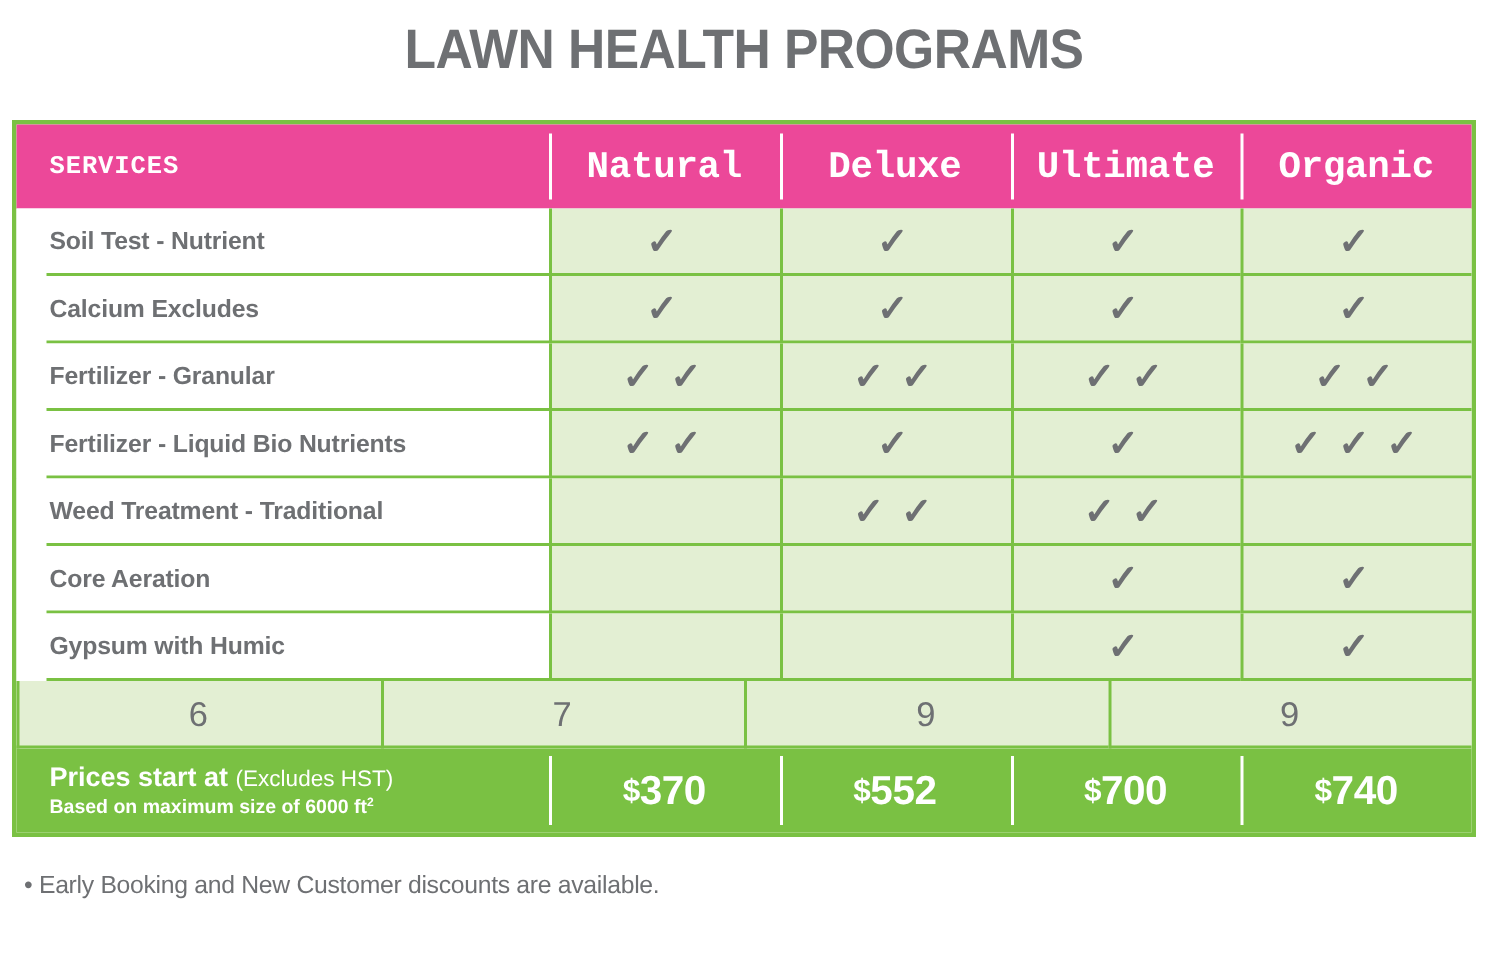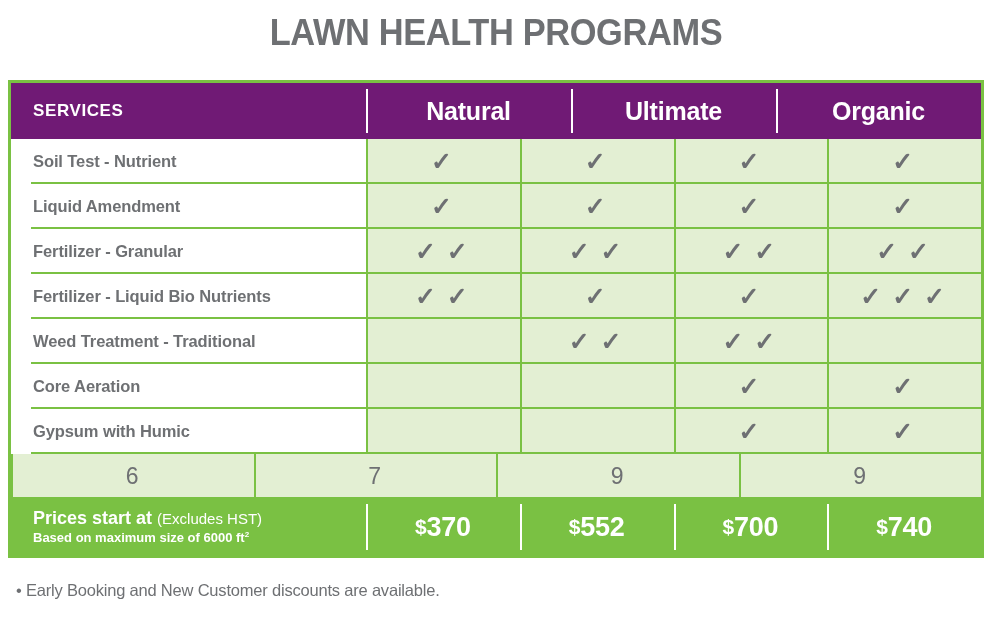--- a/index.html
+++ b/index.html
@@ -70,21 +70,22 @@
     box-sizing: border-box;
     display: flex;
     align-items: center;
     justify-content: center;
     position: relative;
   }
 
   
   .row-head {
     height: 56px;
-    background: #701a75;
+    background: #ec4899;
+    font-family: Liberation Mono, monospace;
   }
   .row-head .cell-service {
     color: #ffffff;
     font-size: 17px;
     font-weight: bold;
     letter-spacing: 0.6px;
   }
   .row-head .cell-plan {
     color: #ffffff;
     font-size: 25px;
@@ -240,20 +241,21 @@
 
 <div class="page">
 
   <div class="title">LAWN HEALTH PROGRAMS</div>
 
   <div class="table">
 
     <div class="row row-head">
       <div class="cell-service">SERVICES</div>
       <div class="cell-plan">Natural</div>
+      <div class="cell-plan">Deluxe</div>
       <div class="cell-plan">Ultimate</div>
       <div class="cell-plan">Organic</div>
     </div>
 
     <div class="row row-body">
       <div class="cell-service">Soil Test - Nutrient</div>
       <div class="cell-plan">
           <span class="checks">✓</span>
         </div>
       <div class="cell-plan">
@@ -261,21 +263,21 @@
         </div>
       <div class="cell-plan">
           <span class="checks">✓</span>
         </div>
       <div class="cell-plan">
           <span class="checks">✓</span>
         </div>
     </div>
 
     <div class="row row-body">
-      <div class="cell-service">Liquid Amendment</div>
+      <div class="cell-service">Calcium Excludes</div>
       <div class="cell-plan">
           <span class="checks">✓</span>
         </div>
       <div class="cell-plan">
           <span class="checks">✓</span>
         </div>
       <div class="cell-plan">
           <span class="checks">✓</span>
         </div>
       <div class="cell-plan">

